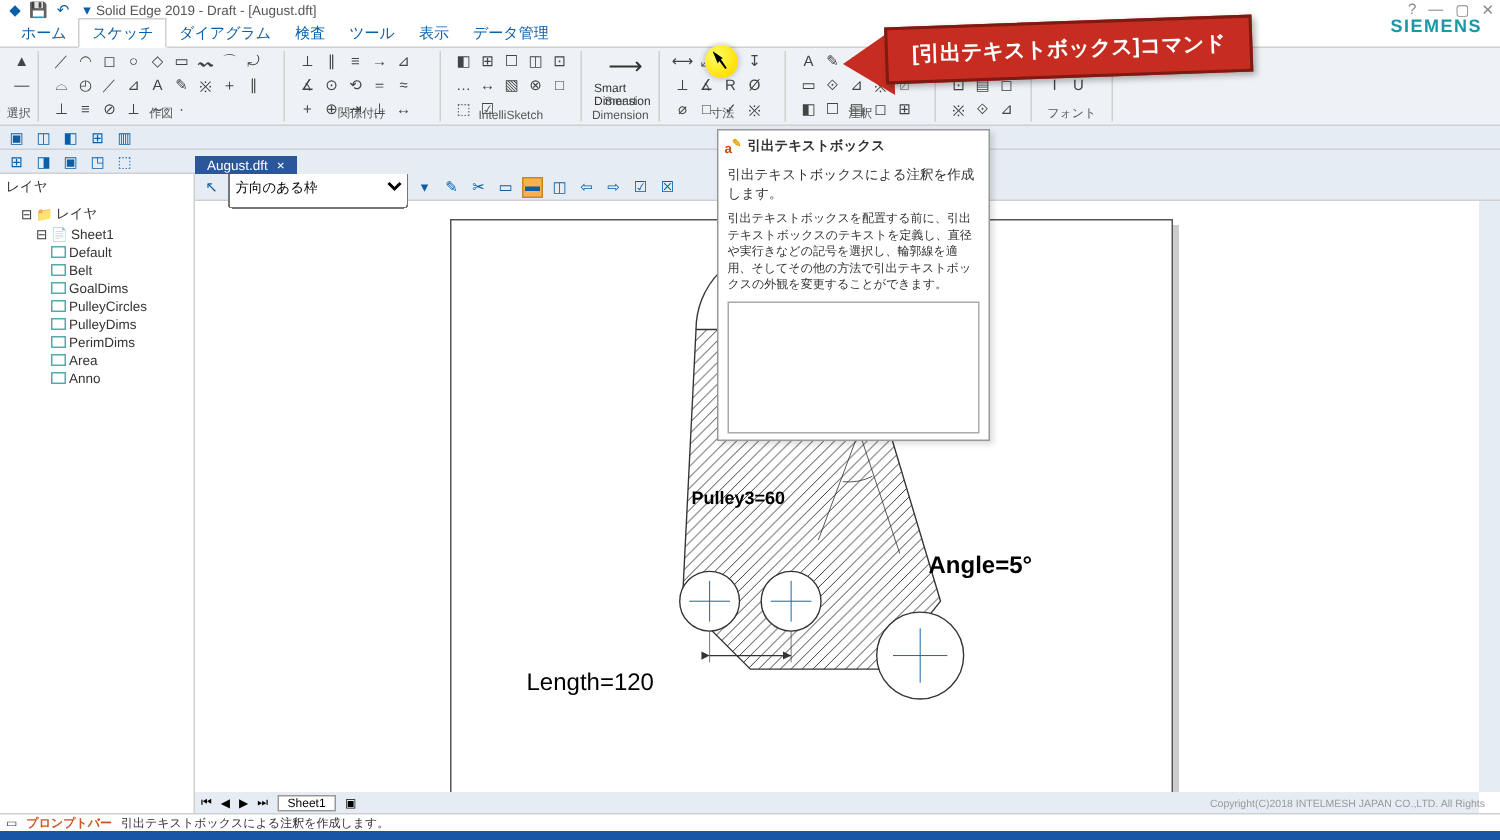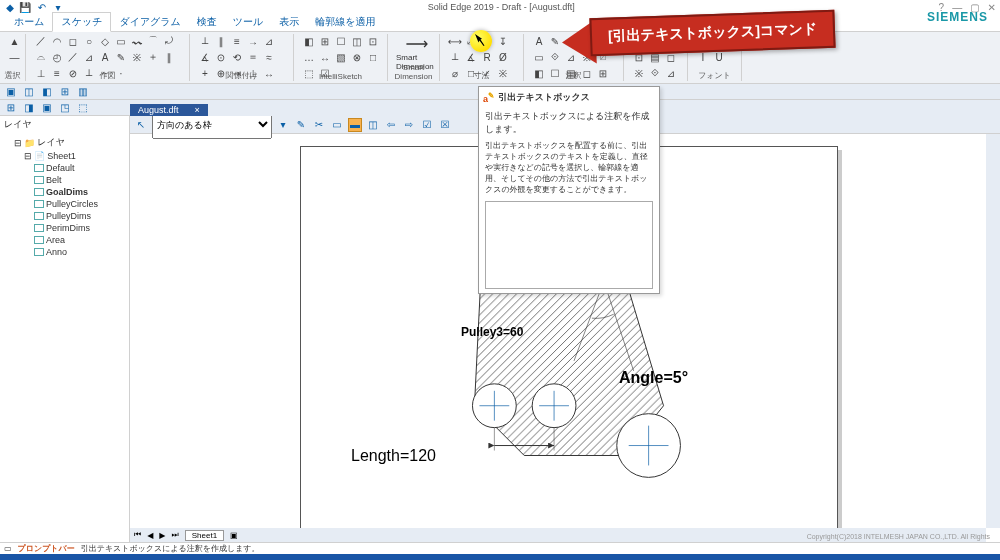--- a/index.html
+++ b/index.html
@@ -2,21 +2,21 @@
 <html><head>
 <meta charset="utf-8">
 <style>
 * { margin:0; padding:0; box-sizing:border-box; font-family:"Segoe UI","Meiryo",sans-serif; }
 body { width:1000px; height:560px; background:#fff; overflow:hidden; position:relative; font-size:10px; }
 
 
 .titlebar { height:14px; background:#fff; display:flex; align-items:center; padding:0 4px; color:#2b579a; }
 .titlebar .qat { display:flex; gap:4px; }
 .titlebar .qat span { width:12px; height:12px; display:inline-flex; align-items:center; justify-content:center; color:#0b5fa6; }
-.titlebar .title { flex:1; text-align:center; font-size:9px; color:#555; }
+.titlebar .title { flex:1; text-align:left; font-size:9px; color:#555; }
 .titlebar .winctrl { display:flex; gap:8px; color:#888; }
 
 
 .ribtabs { height:18px; background:#fff; border-bottom:1px solid #d0d0d0; display:flex; padding-left:6px; align-items:flex-end; font-size:10px; }
 .ribtabs .tab { padding:2px 8px; color:#0b5fa6; cursor:pointer; }
 .ribtabs .tab.active { border:1px solid #d0d0d0; border-bottom:1px solid #fff; background:#fff; position:relative; top:1px; }
 
 
 .ribbody { height:52px; background:#eef1f5; border-bottom:1px solid #d0d0d0; display:flex; padding:2px 4px; gap:4px; overflow:hidden; }
 .group { border-right:1px solid #d0d0d0; padding:0 4px 10px 4px; position:relative; display:flex; flex-direction:column; }
@@ -25,42 +25,42 @@
 .group .icons span { width:14px; height:14px; display:inline-flex; align-items:center; justify-content:center; color:#444; font-size:10px; }
 .group .bigbtn { display:flex; flex-direction:column; align-items:center; width:42px; font-size:8px; color:#333; }
 .group .bigbtn i { font-size:16px; font-style:normal; }
 
 
 .toprow2 { height:16px; background:#e6ecf4; border-bottom:1px solid #d0d0d0; display:flex; align-items:center; gap:4px; padding:0 4px; }
 .toprow2 span { width:14px; height:14px; display:inline-flex; align-items:center; justify-content:center; color:#0b5fa6; font-size:10px; }
 
 
 .doctabs { height:16px; background:#e6ecf4; display:flex; align-items:flex-end; padding-left:130px; }
-.doctabs .tab { background:#2b579a; color:#fff; font-size:9px; padding:1px 8px; display:flex; align-items:center; gap:16px; }
+.doctabs .tab { background:#2b579a; color:#fff; font-size:9px; padding:1px 8px; display:flex; align-items:center; gap:6px; }
 .doctabs .tab .x { cursor:pointer; }
 
 
 .main { position:absolute; top:116px; left:0; right:0; bottom:18px; display:flex; }
 
 
 .leftpanel { width:130px; background:#fff; border-right:1px solid #d0d0d0; display:flex; flex-direction:column; }
 .leftpanel .lptitle { font-size:9px; padding:2px 4px; color:#333; }
 .tree { font-size:9px; color:#333; padding:2px 4px; }
 .tree ul { list-style:none; padding-left:10px; }
 .tree li { padding:1px 0; display:flex; align-items:center; gap:2px; }
 .tree li .ic { width:10px; height:8px; display:inline-block; }
 .layer-col { border:1px solid #5aa; background:#fff; }
-.tree li.bold { font-weight:bold; }
+.tree li.bold { font-weight:normal; }
 
 
 .canvas { flex:1; background:#fff; position:relative; overflow:hidden; }
 .canvas .topbar { height:18px; background:#e6ecf4; border-bottom:1px solid #d0d0d0; display:flex; align-items:center; padding:0 4px; gap:4px; }
 .canvas .topbar select { font-size:9px; height:29px; width:120px; }
 .canvas .topbar span { width:14px;height:14px; display:inline-flex;align-items:center;justify-content:center;color:#0b5fa6; }
-.canvas .sheet { position:absolute; left:170px; top:30px; width:538px; height:410px; border:1px solid #555; box-shadow:4px 4px 0 #ccc; background:#fff; }
+.canvas .sheet { position:absolute; left:170px; top:30px; width:482px; height:410px; border:1px solid #555; box-shadow:4px 4px 0 #ccc; background:#fff; }
 .scrollbarH { position:absolute; bottom:0; left:0; right:14px; height:14px; background:#e6ecf4; display:flex; align-items:center; font-size:8px; padding:0 4px; gap:6px;}
 .scrollbarV { position:absolute; top:18px; right:0; bottom:14px; width:14px; background:#e6ecf4; }
 
 
 .draw { position:absolute; left:0; top:0; width:100%; height:100%; }
 
 
 .tipcard { position:absolute; left:478px; top:86px; width:182px; background:#fff; border:1px solid #999; box-shadow:2px 2px 4px rgba(0,0,0,.15); font-size:9px; }
 .tipcard .hdr { display:flex; align-items:center; gap:4px; padding:4px; font-weight:bold; color:#333;}
 .tipcard .hdr .ticon { color:#d40; font-weight:bold; }
@@ -104,21 +104,21 @@
 </div>
 <div class="siemens">SIEMENS</div>
 
 <div class="ribtabs">
   <div class="tab">ホーム</div>
   <div class="tab active">スケッチ</div>
   <div class="tab">ダイアグラム</div>
   <div class="tab">検査</div>
   <div class="tab">ツール</div>
   <div class="tab">表示</div>
-  <div class="tab">輪郭線を適用</div>
+  <div class="tab">データ管理</div>
 </div>
 
 <div class="ribbody" id="ribbody">
     <div class="group" style="width: 22px;">
       <div class="icons">
         <span>▲</span>
         <span>―</span>
       </div>
       <div class="label">選択</div>
     </div>

